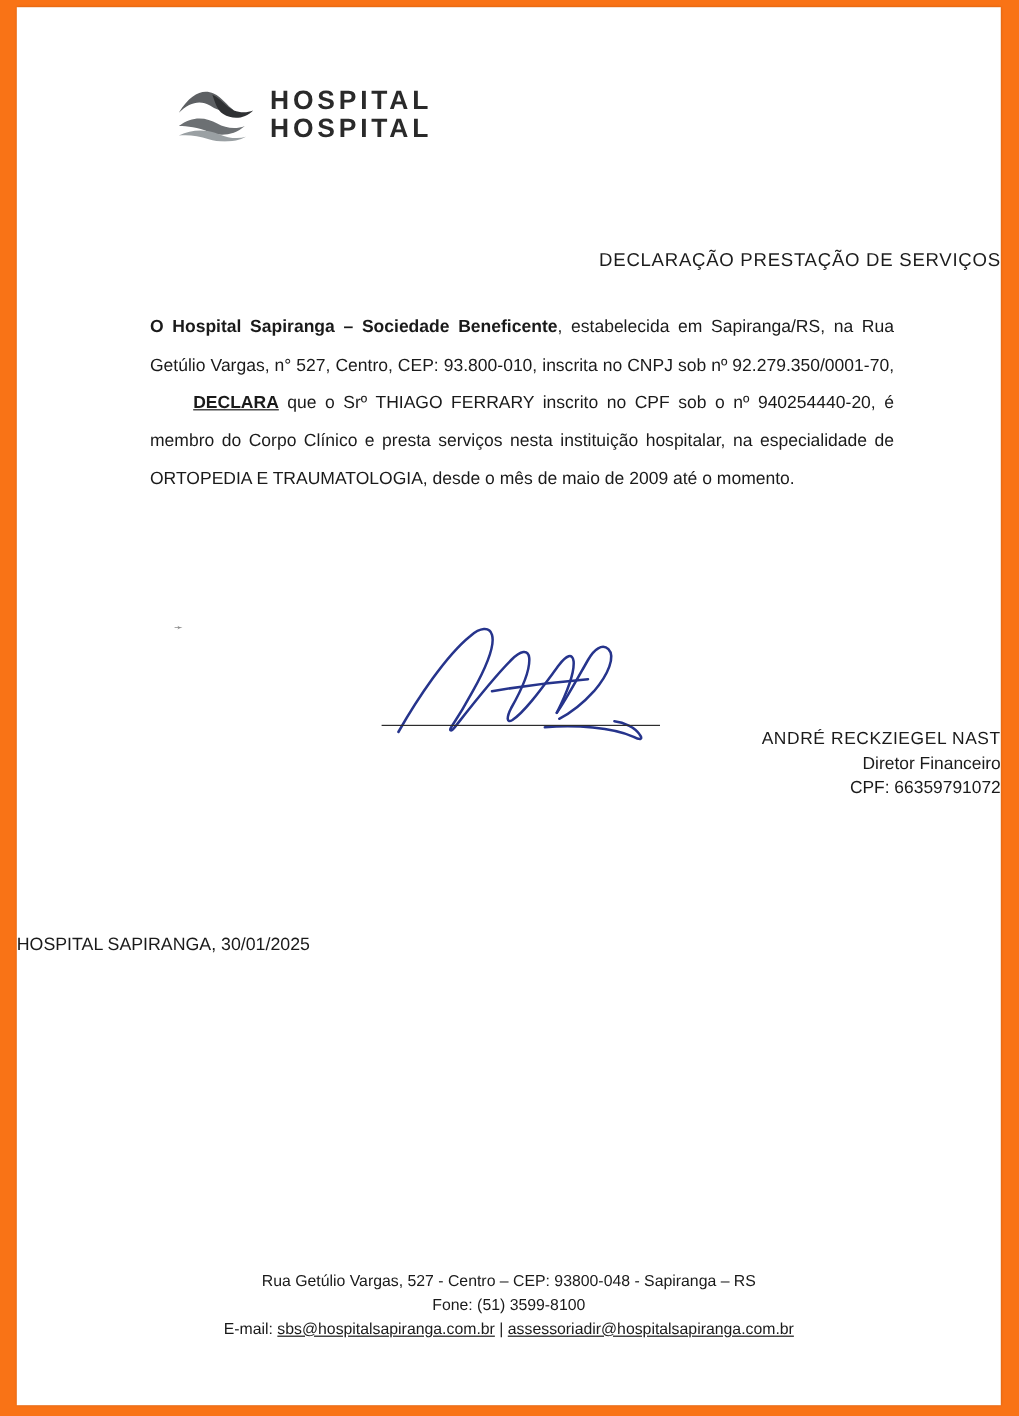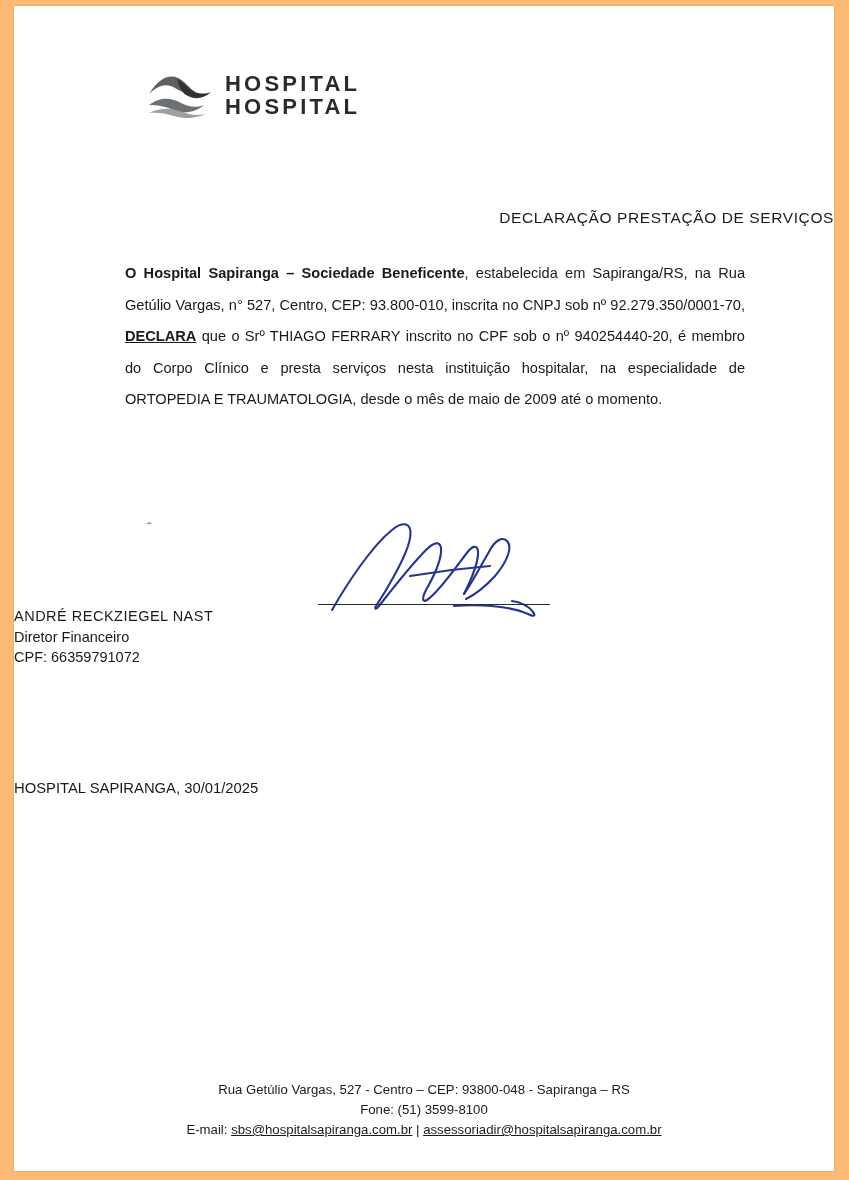--- a/index.html
+++ b/index.html
@@ -5,21 +5,21 @@
   html, body {
     margin: 0;
     padding: 0;
     background: #eceaea;
     font-family: "Liberation Sans", sans-serif;
   }
   #page {
     position: relative;
     width: 849px;
     height: 1180px;
-    background: #fdba74;
+    background: #f97316;
     overflow: hidden;
   }
   .sheet {
     position: absolute;
     left: 14px;
     top: 6px;
     width: 820px;
     height: 1165px;
     background: #ffffff;
     box-shadow: 0 0 2px rgba(0,0,0,0.18);
@@ -70,20 +70,21 @@
     font-size: 14.6px;
     line-height: 31.5px;
     color: #1a1a1a;
     text-align: justify;
     text-justify: inter-word;
   }
   .body-text b { font-weight: bold; }
   .body-text u.declara {
     font-weight: bold;
     text-decoration: underline;
+    margin-left: 36px;
   }
   
   .sig-area {
     position: absolute;
     left: 0;
     top: 498px;
     width: 820px;
     height: 170px;
   }
   .sig-svg {
@@ -105,21 +106,21 @@
     left: 131px;
     top: 14px;
     font-size: 9px;
     color: #8d8d8d;
   }
   .sig-names {
     position: absolute;
     left: 0;
     top: 102px;
     width: 820px;
-    text-align: left;
+    text-align: right;
     font-size: 14.5px;
     line-height: 20.5px;
     color: #1a1a1a;
   }
   .sig-names .nm { letter-spacing: 0.5px; }
   
   .place-date {
     position: absolute;
     left: 0;
     top: 774px;
@@ -131,21 +132,20 @@
   
   .footer {
     position: absolute;
     left: 0;
     top: 1052px;
     width: 820px;
     text-align: center;
     font-size: 13.2px;
     line-height: 20px;
     color: #1a1a1a;
-    margin-top: 22px;
   }
   .footer a,
   .footer .mail {
     color: #1a1a1a;
     text-decoration: underline;
   }
   .footer .sep { text-decoration: none; }
 </style>
 </head>
 <body>

